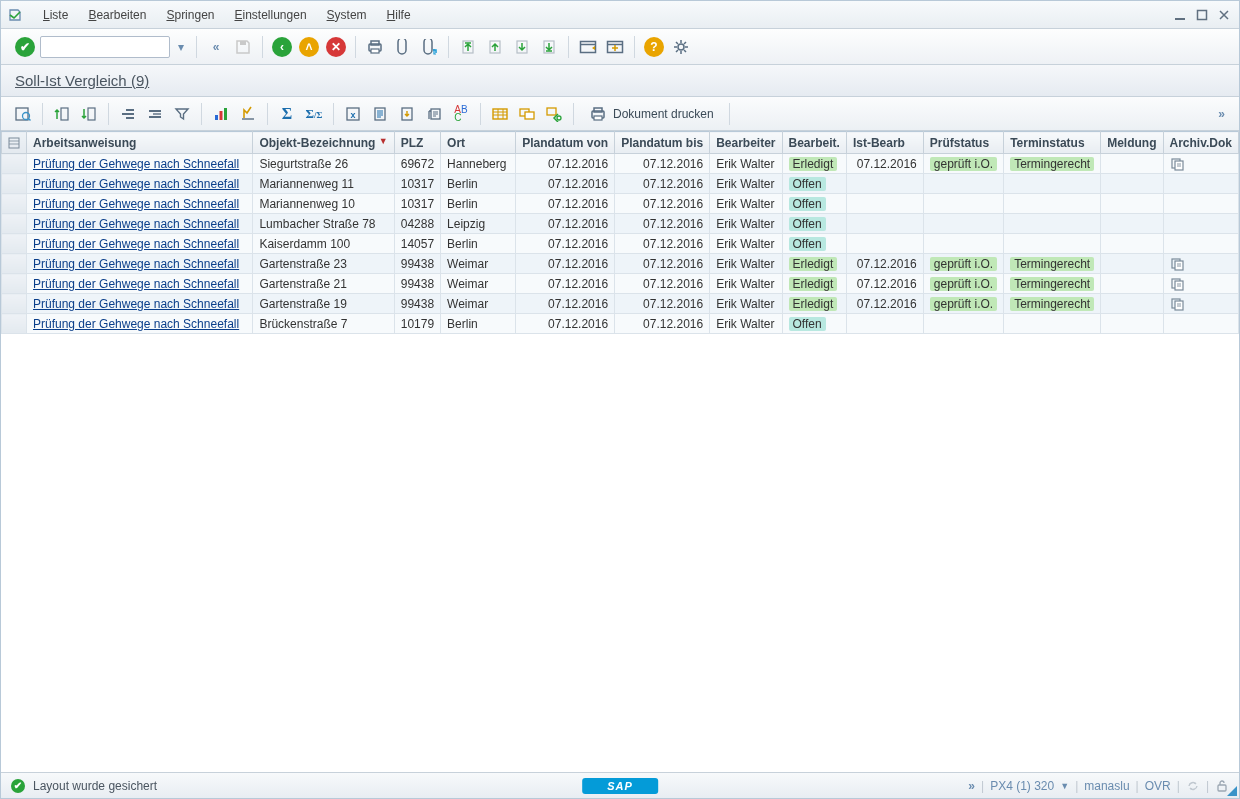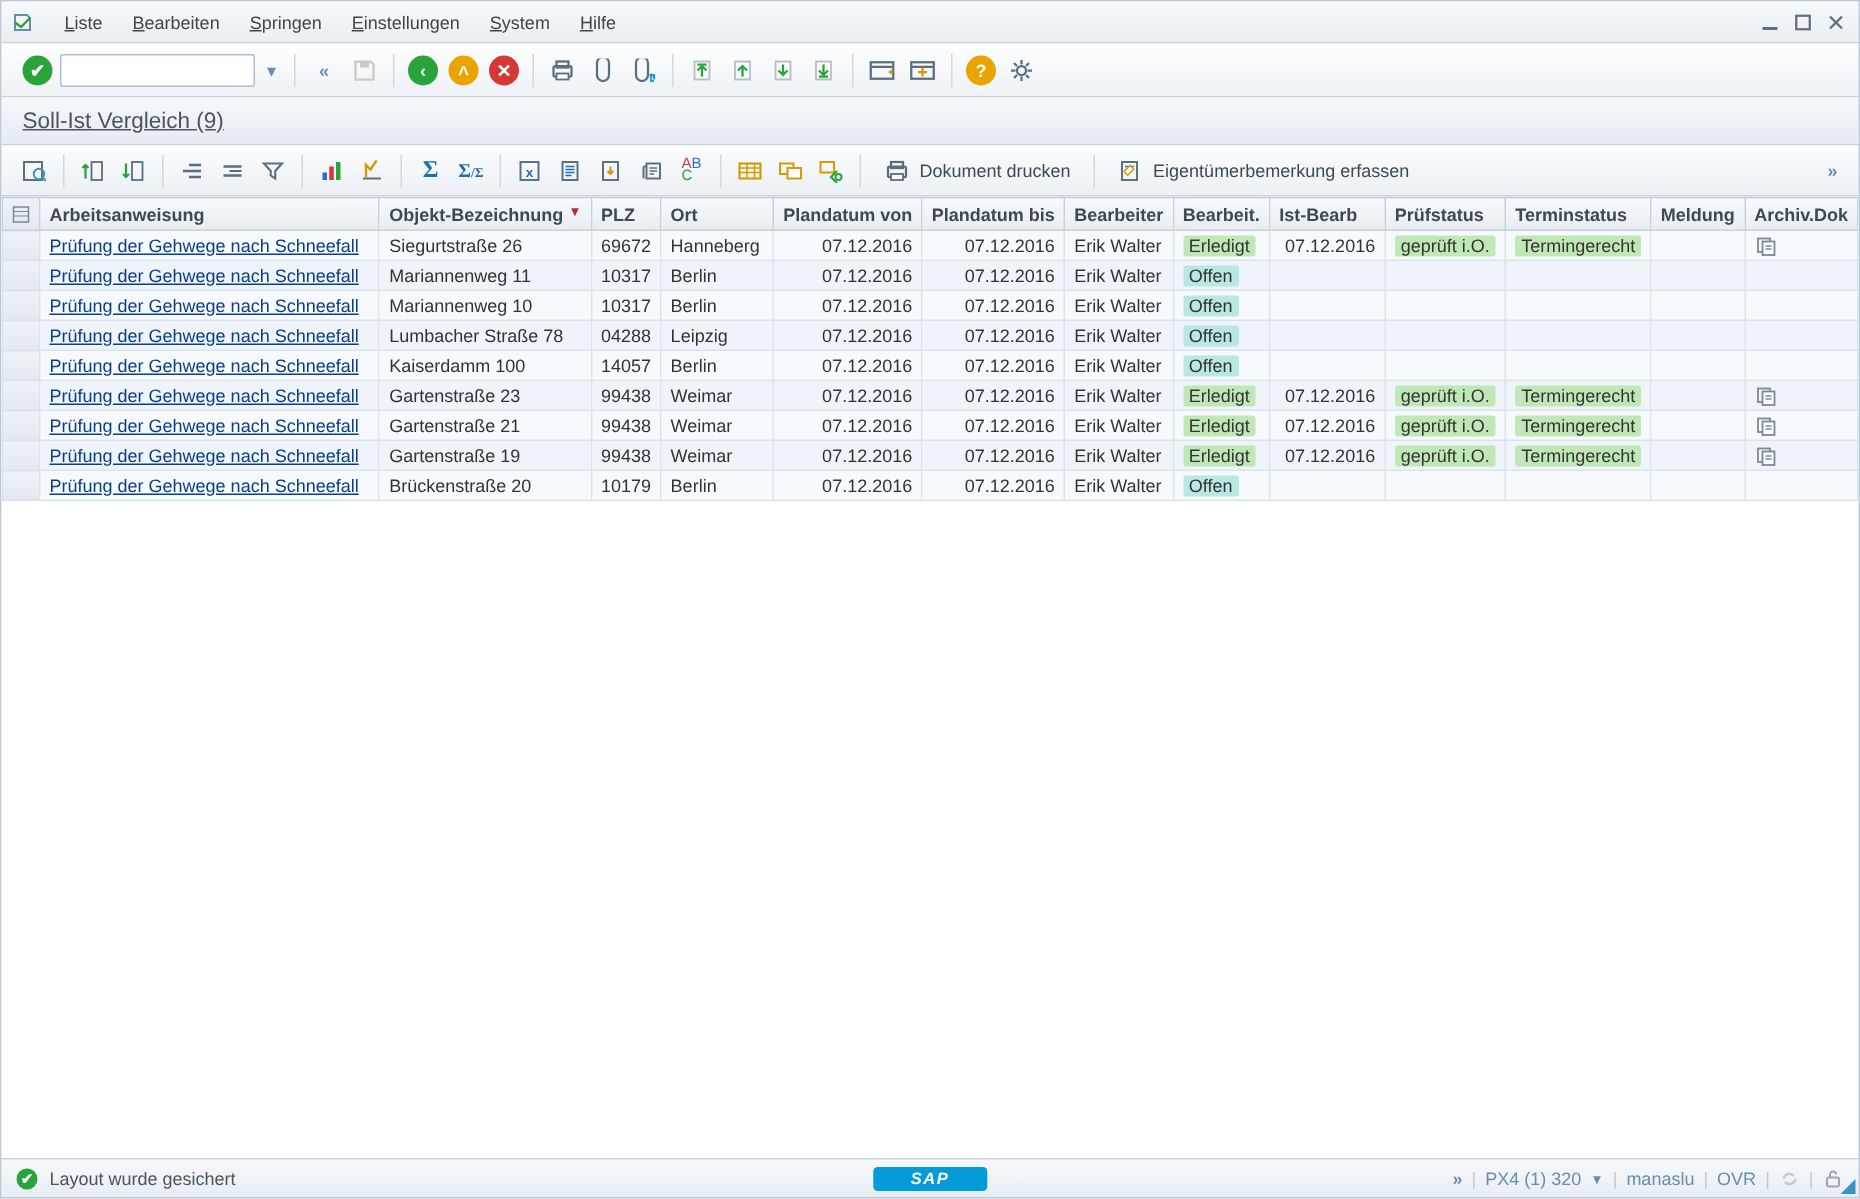--- a/index.html
+++ b/index.html
@@ -410,30 +410,20 @@
   <span class="tsep"></span>
   <span class="lbl-btn">
     <svg width="18" height="16" viewBox="0 0 18 16">
         <rect x="3" y="5" width="12" height="7" rx="1" fill="none" stroke="#5a6e82" stroke-width="1.5"></rect>
         <rect x="5" y="2" width="8" height="4" fill="none" stroke="#5a6e82" stroke-width="1.5"></rect>
         <rect x="5" y="10" width="8" height="4" fill="#fff" stroke="#5a6e82" stroke-width="1.2"></rect>
       </svg>
     <span>Dokument drucken</span>
   </span>
   <span class="tsep"></span>
-  <span class="lbl-btn">
-    <svg width="18" height="16" viewBox="0 0 18 16">
-        <rect x="3" y="2" width="10" height="12" fill="none" stroke="#5a6e82" stroke-width="1.3"></rect>
-        <path d="M5 5h6M5 7h6M5 9h4" stroke="#5a6e82" stroke-width="1"></path>
-        <path d="M12 10l4 4M16 10l-4 4" stroke="#d49a00" stroke-width="1.3" opacity="0"></path>
-        <path d="M11 9l5 5" stroke="#d49a00" stroke-width="0"></path>
-        <path d="M13 8l3 3-5 5-3-3z" fill="#fff" stroke="#d49a00" stroke-width="1.2" transform="translate(-2,-2) scale(0.8)"></path>
-      </svg>
-    <span>Eigentümerbemerkung erfassen</span>
-  </span>
   <span class="overflow">»</span>
 </div>
 
 <div class="grid-wrap">
   <table class="grid" id="grid">
     <thead>
         <tr id="grid-head">
           <th class="rowhdr">
             <svg width="12" height="12" viewBox="0 0 12 12">
               <rect x="1" y="1" width="10" height="10" fill="none" stroke="#7a8a99" stroke-width="1"></rect>
@@ -596,21 +586,21 @@
           <td></td>
           <td style="text-align: center;"><span class="doc-stack"><svg width="16" height="14" viewBox="0 0 16 14">
                 <rect x="2" y="2" width="8" height="9" fill="none" stroke="#7a8a99" stroke-width="1.2"></rect>
                 <rect x="5" y="4" width="8" height="9" fill="#fff" stroke="#7a8a99" stroke-width="1.2"></rect>
                 <path d="M7 7h4M7 9h4" stroke="#7a8a99" stroke-width="0.9"></path>
               </svg></span></td>
         </tr>
         <tr class="even">
           <td class="rowhdr"></td>
           <td><span class="link">Prüfung der Gehwege nach Schneefall</span></td>
-          <td>Brückenstraße 20</td>
+          <td>Brückenstraße 7</td>
           <td class="right">10179</td>
           <td>Berlin</td>
           <td class="right">07.12.2016</td>
           <td class="right">07.12.2016</td>
           <td>Erik Walter</td>
           <td><span class="pill-cyan">Offen</span></td>
           <td class="right"></td>
           <td></td>
           <td></td>
           <td></td>

